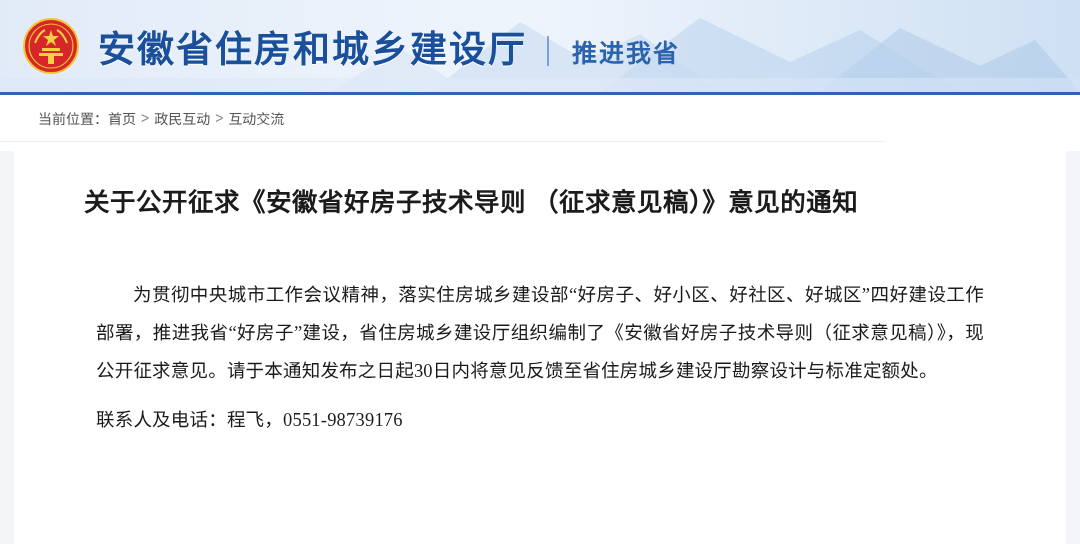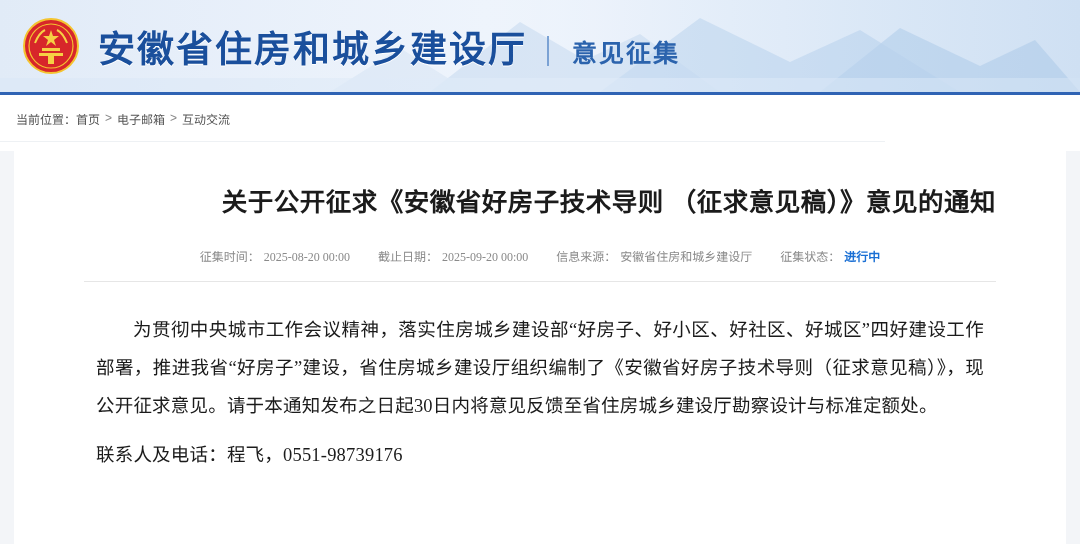--- a/index.html
+++ b/index.html
@@ -72,23 +72,23 @@
     white-space: nowrap;
   }
 
   
   .breadcrumb-bar {
     width: 885px;
     height: 47px;
     background: #ffffff;
     display: flex;
     align-items: center;
-    padding-left: 16px;
-    box-sizing: border-box;
-    font-size: 12px;
+    padding-left: 38px;
+    box-sizing: border-box;
+    font-size: 14px;
     color: #555;
     border-bottom: 1px solid #eef1f4;
   }
   .breadcrumb-bar .crumb { color: #555; text-decoration: none; }
   .breadcrumb-bar .crumb.link { color: #555; }
   .breadcrumb-sep { margin: 0 5px; color: #888; }
 
   
   .page-body {
     width: 1080px;
@@ -102,21 +102,21 @@
     background: #ffffff;
     min-height: 396px;
     box-sizing: border-box;
     padding: 34px 70px 0 70px;
   }
   .doc-title {
     font-family: "Liberation Serif", serif;
     font-weight: bold;
     font-size: 25.5px;
     line-height: 1.4;
-    text-align: right;
+    text-align: left;
     color: #1b1b1b;
     letter-spacing: .5px;
     margin: 0 0 26px 0;
   }
   .meta-row {
     display: flex;
     justify-content: center;
     align-items: center;
     gap: 28px;
     font-size: 12px;
@@ -171,53 +171,39 @@
         <rect x="17" y="36" width="24" height="3" fill="#f6d044"></rect>
         <rect x="20" y="31" width="18" height="3" fill="#f6d044"></rect>
         <rect x="26" y="39" width="6" height="8" fill="#f6d044"></rect>
         <path d="M13 26 q4 -10 10 -13" stroke="#f6d044" stroke-width="2" fill="none"></path>
         <path d="M45 26 q-4 -10 -10 -13" stroke="#f6d044" stroke-width="2" fill="none"></path>
       </svg>
     </div>
     <div>
       <span class="site-title">安徽省住房和城乡建设厅</span>
       <span class="title-sep"></span>
-      <span class="site-subtitle">意见征集</span>
+      <span class="site-subtitle">推进我省</span>
     </div>
   </div>
 </div>
 
 <div class="breadcrumb-bar">
   <span>当前位置：</span>
   <a class="crumb link" href="#">首页</a>
   <span class="breadcrumb-sep">&gt;</span>
-  <a class="crumb link" href="#">电子邮箱</a>
+  <a class="crumb link" href="#">政民互动</a>
   <span class="breadcrumb-sep">&gt;</span>
   <a class="crumb" href="#">互动交流</a>
 </div>
 
 <div class="page-body">
   <div class="card">
 
     <h1 class="doc-title">关于公开征求《安徽省好房子技术导则 （征求意见稿）》意见的通知</h1>
 
-    <div class="meta-row">
-      <span class="meta-item">
-        <span class="meta-label">征集时间：</span><span class="meta-value">2025-08-20 00:00</span>
-      </span>
-      <span class="meta-item">
-        <span class="meta-label">截止日期：</span><span class="meta-value">2025-09-20 00:00</span>
-      </span>
-      <span class="meta-item">
-        <span class="meta-label">信息来源：</span><span class="meta-value">安徽省住房和城乡建设厅</span>
-      </span>
-      <span class="meta-item">
-        <span class="meta-label">征集状态：</span><span class="meta-status">进行中</span>
-      </span>
-    </div>
 
     <div class="article">
       <p class="indent">为贯彻中央城市工作会议精神，落实住房城乡建设部“好房子、好小区、好社区、好城区”四好建设工作部署，推进我省“好房子”建设，省住房城乡建设厅组织编制了《安徽省好房子技术导则（征求意见稿）》，现公开征求意见。请于本通知发布之日起30日内将意见反馈至省住房城乡建设厅勘察设计与标准定额处。</p>
       <p class="contact">联系人及电话：程飞，0551-98739176</p>
     </div>
 
   </div>
 </div>
 
 </body></html>

